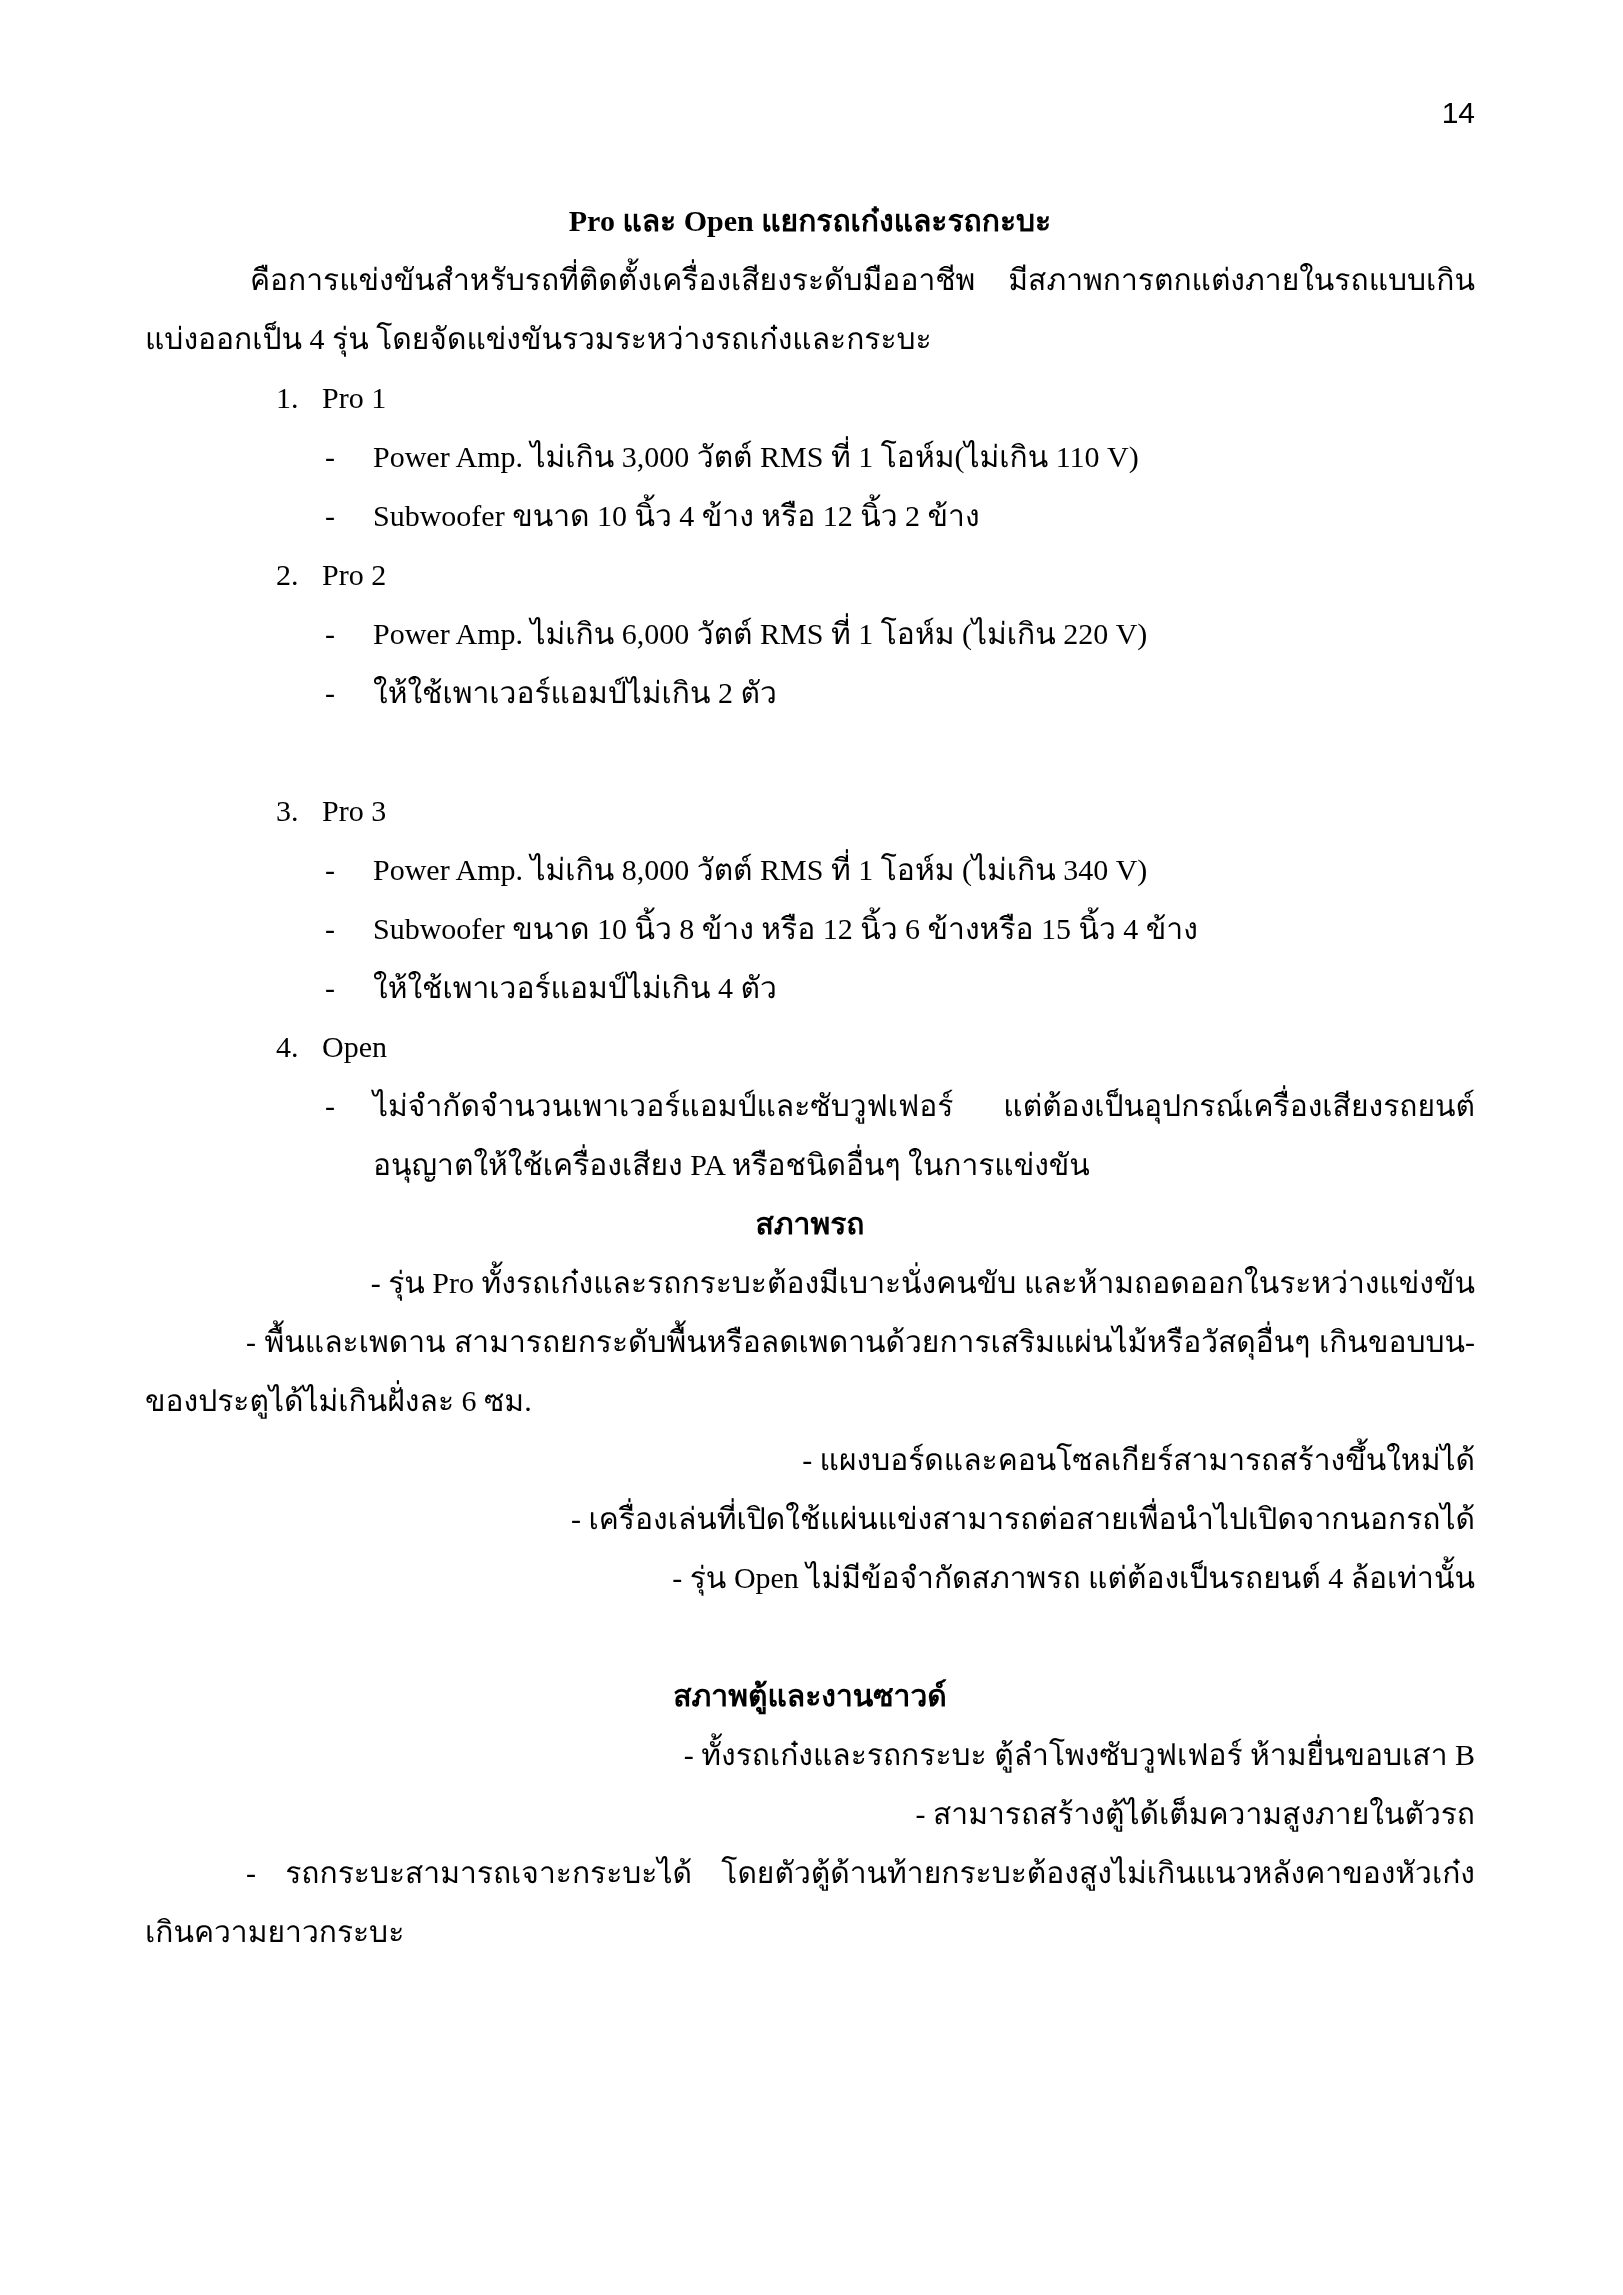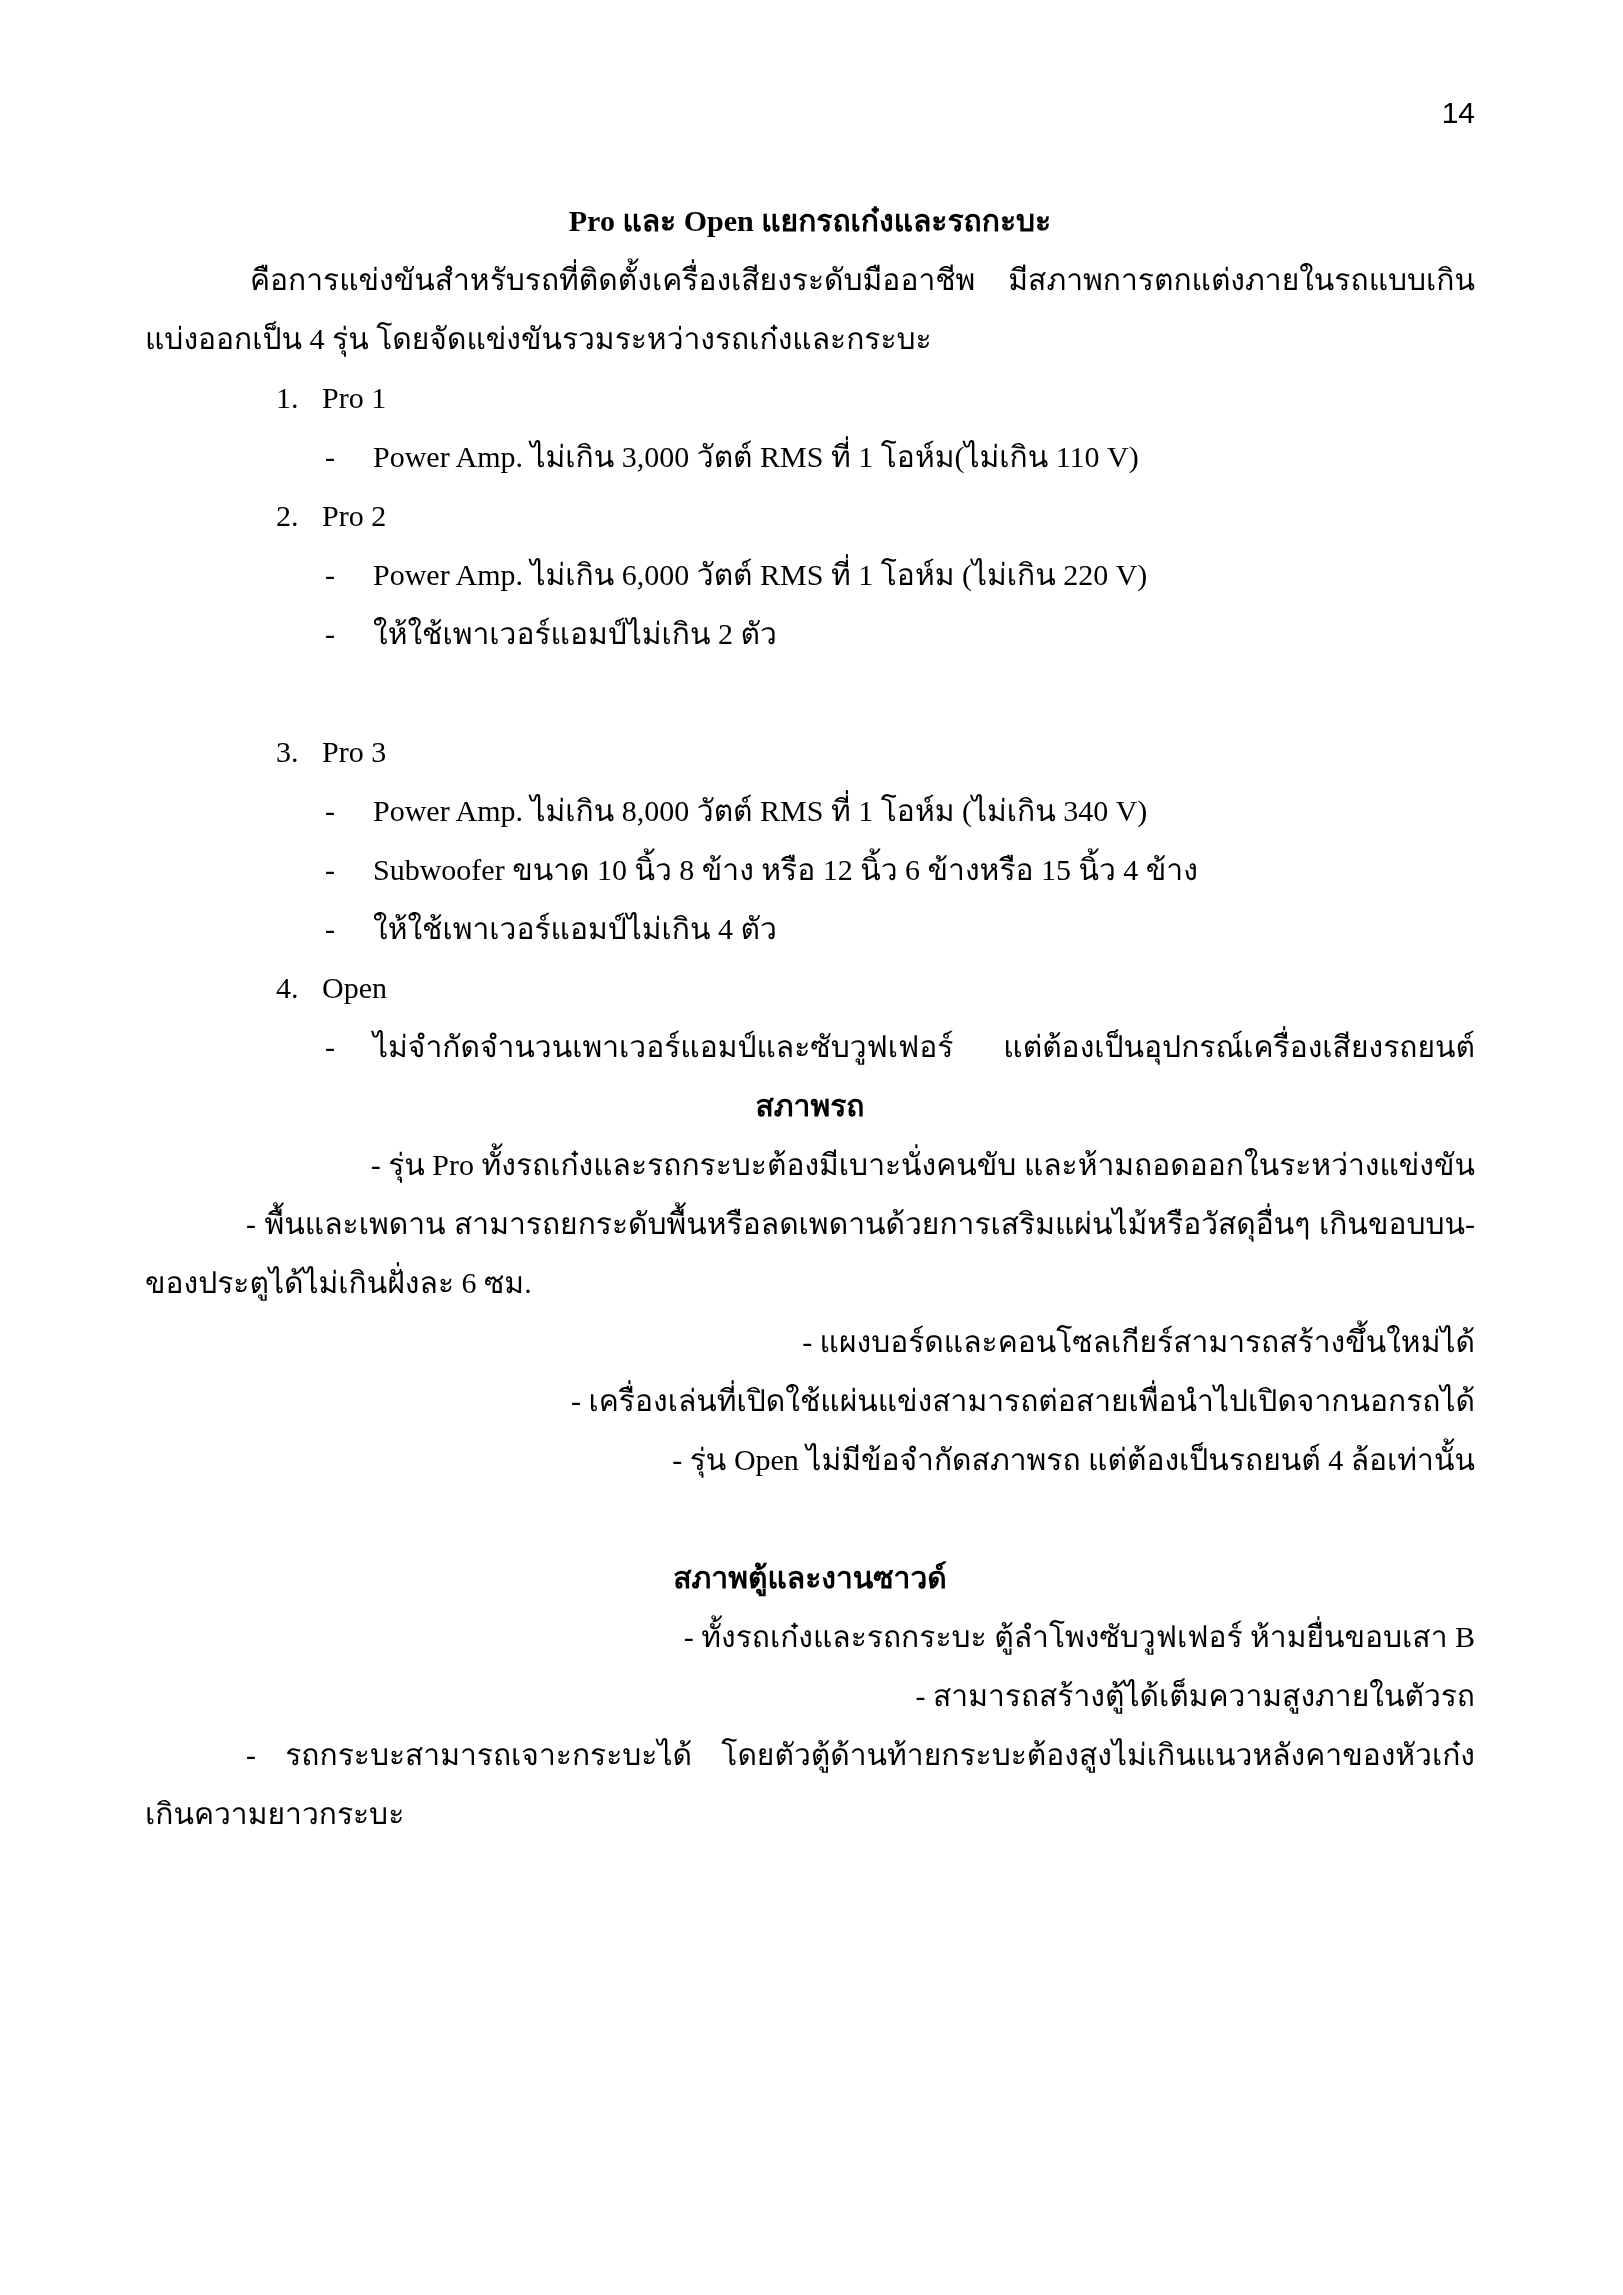--- a/index.html
+++ b/index.html
@@ -46,20 +46,23 @@
 
   <div class="line ind-intro just">คือการแข่งขันสำหรับรถที่ติดตั้งเครื่องเสียงระดับมืออาชีพ  มีสภาพการตกแต่งภายในรถแบบเกินมาตรฐาน</div>
   <div class="line">แบ่งออกเป็น 4 รุ่น โดยจัดแข่งขันรวมระหว่างรถเก๋งและกระบะ</div>
 
   <div class="line ind-num">
     <span class="num">1.</span><span>Pro 1</span>
   </div>
   <div class="line ind-bul">
     <span class="dash">-</span><span>Power Amp. ไม่เกิน 3,000 วัตต์ RMS ที่ 1 โอห์ม(ไม่เกิน 110 V)</span>
   </div>
+  <div class="line ind-bul">
+    <span class="dash">-</span><span>Subwoofer ขนาด 10 นิ้ว 4 ข้าง หรือ 12 นิ้ว 2 ข้าง</span>
+  </div>
 
   <div class="line ind-num">
     <span class="num">2.</span><span>Pro 2</span>
   </div>
   <div class="line ind-bul">
     <span class="dash">-</span><span>Power Amp. ไม่เกิน 6,000 วัตต์ RMS ที่ 1 โอห์ม (ไม่เกิน 220 V)</span>
   </div>
   <div class="line ind-bul">
     <span class="dash">-</span><span>ให้ใช้เพาเวอร์แอมป์ไม่เกิน 2 ตัว</span>
   </div>
@@ -76,20 +79,21 @@
   <div class="line ind-bul">
     <span class="dash">-</span><span>ให้ใช้เพาเวอร์แอมป์ไม่เกิน 4 ตัว</span>
   </div>
 
   <div class="line ind-num">
     <span class="num">4.</span><span>Open</span>
   </div>
   <div class="line ind-bul just">
     <span class="dash">-</span><span>ไม่จำกัดจำนวนเพาเวอร์แอมป์และซับวูฟเฟอร์  แต่ต้องเป็นอุปกรณ์เครื่องเสียงรถยนต์เท่านั้น  ไม่</span>
   </div>
+  <div class="line ind-bulcont">อนุญาตให้ใช้เครื่องเสียง PA หรือชนิดอื่นๆ ในการแข่งขัน</div>
 
   <div class="line b">สภาพรถ</div>
   <div class="line ind-item">- รุ่น Pro ทั้งรถเก๋งและรถกระบะต้องมีเบาะนั่งคนขับ และห้ามถอดออกในระหว่างแข่งขัน</div>
   <div class="line ind-item just">- พื้นและเพดาน  สามารถยกระดับพื้นหรือลดเพดานด้วยการเสริมแผ่นไม้หรือวัสดุอื่นๆ  เกินขอบบน-ล่าง</div>
   <div class="line">ของประตูได้ไม่เกินฝั่งละ 6 ซม.</div>
   <div class="line ind-item">- แผงบอร์ดและคอนโซลเกียร์สามารถสร้างขึ้นใหม่ได้</div>
   <div class="line ind-item">- เครื่องเล่นที่เปิดใช้แผ่นแข่งสามารถต่อสายเพื่อนำไปเปิดจากนอกรถได้</div>
   <div class="line ind-item">- รุ่น Open ไม่มีข้อจำกัดสภาพรถ แต่ต้องเป็นรถยนต์ 4 ล้อเท่านั้น</div>
 
   <div class="line b gap">สภาพตู้และงานซาวด์</div>

